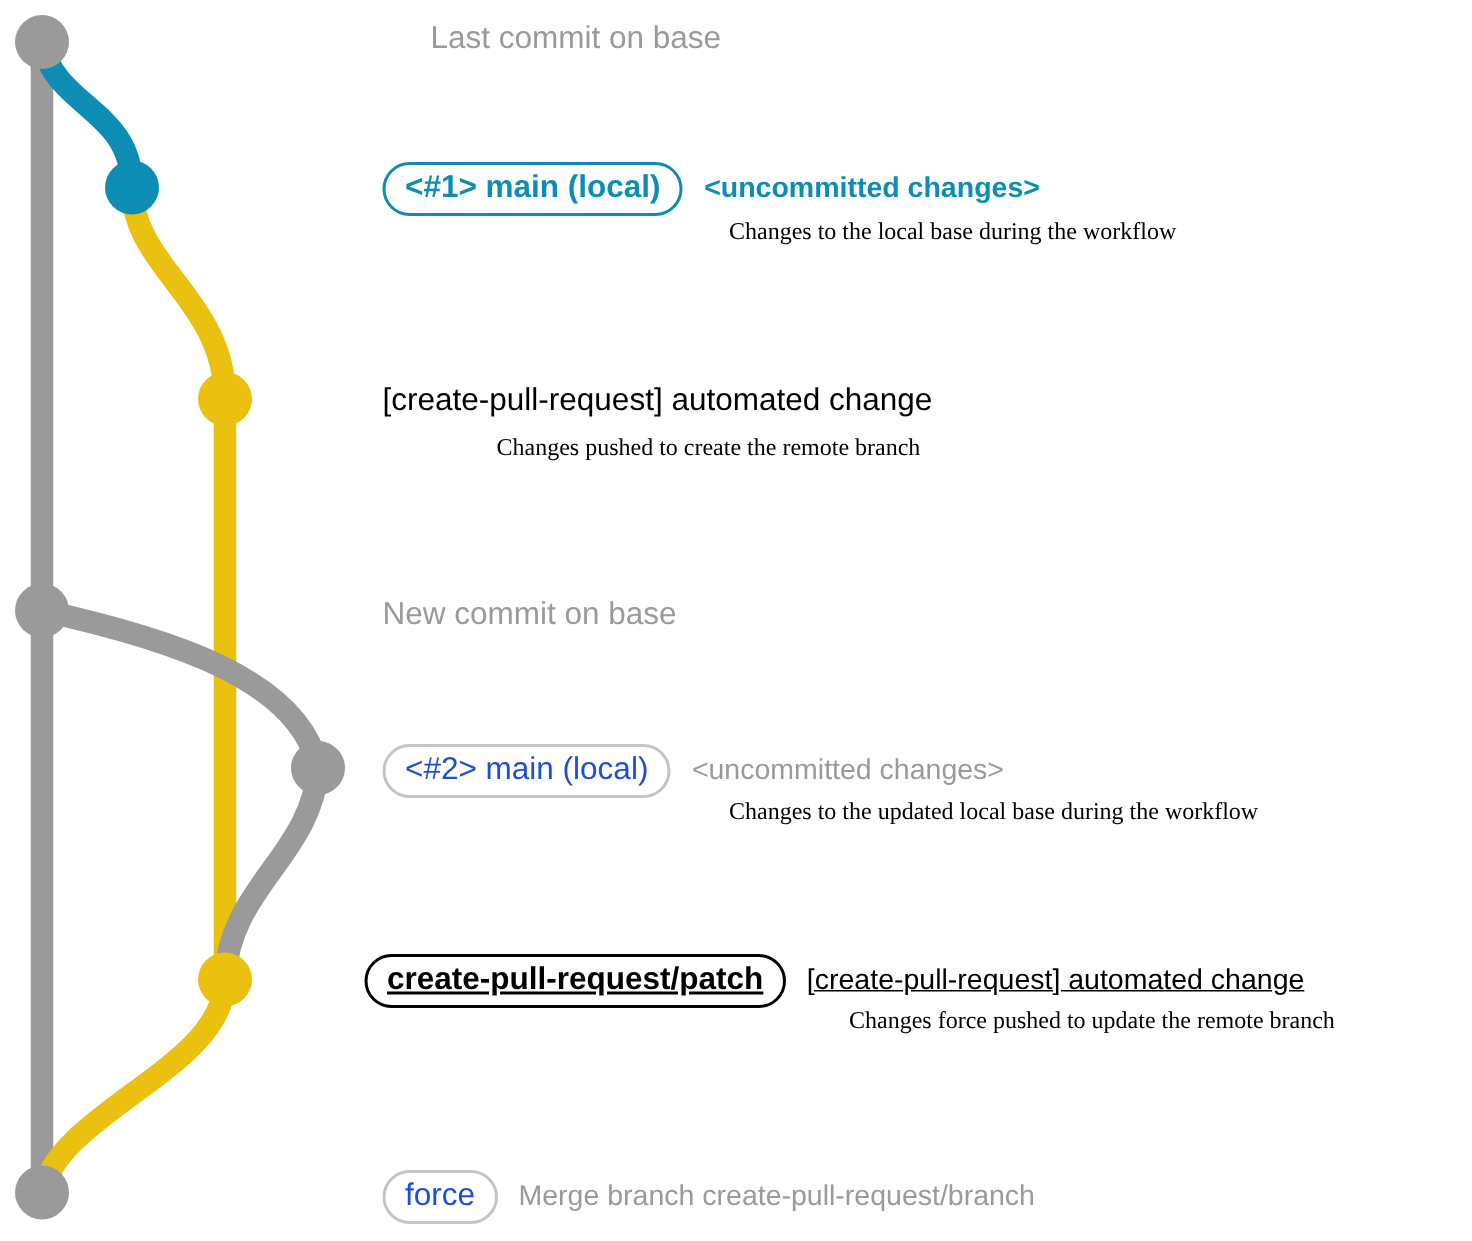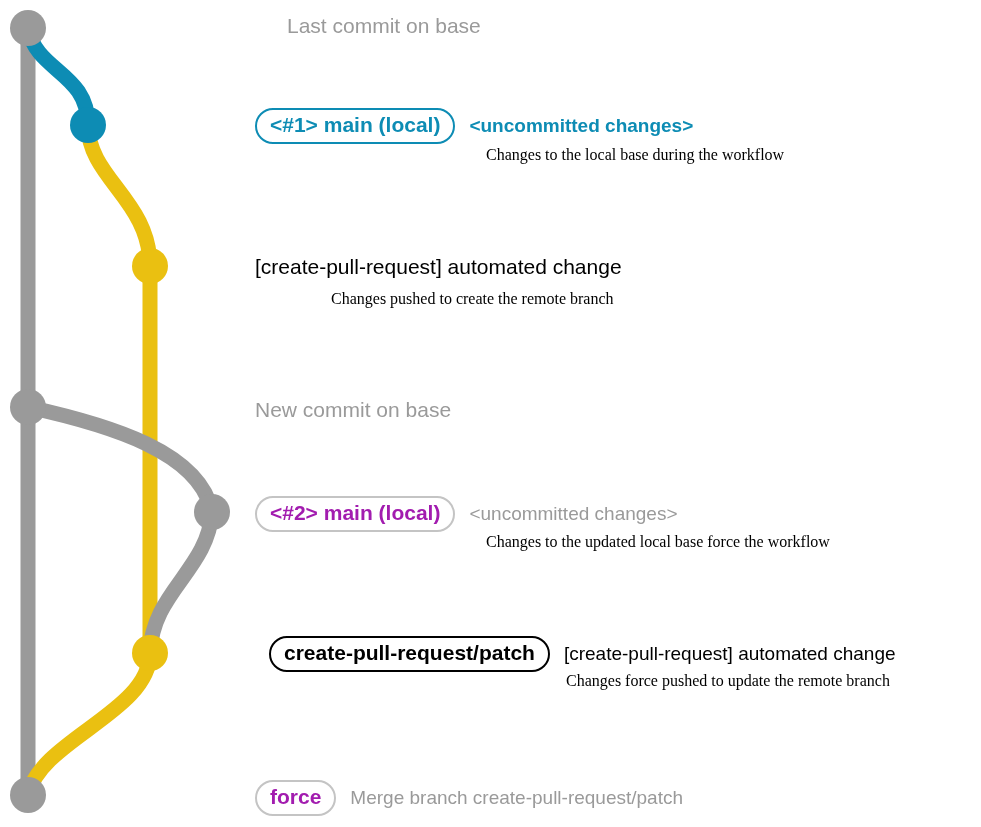--- a/index.html
+++ b/index.html
@@ -65,21 +65,21 @@
     font-family: "Liberation Serif", serif;
     font-size: 16px;
     color: #000000;
     white-space: nowrap;
   }
 
   
   .c-blue   { color: #0d8cb4; }
   .c-yellow { color: #000000; }
   .c-gray   { color: #9a9a9a; }
-  .pill.pill-light  { border-color: #c4c4c4; color: #a21caf; font-weight: 700; }
+  .pill.pill-light  { border-color: #c4c4c4; color: #1d4ed8; font-weight: 400; }
 
   .plain-title {
     position: absolute;
     font-size: 21px;
     white-space: nowrap;
     line-height: 1.15;
   }
 </style>
 </head>
 <body>
@@ -123,28 +123,28 @@
 <div class="desc" style="left:283px; top:290px;margin-left:48px;">Changes pushed to create the remote branch</div>
 
 <div class="plain-title c-gray" style="left:255px; top:398px;text-align:center;">New commit on base</div>
 
 <div class="row" style="left:255px; top:496px;">
   <div class="headline">
     <span class="pill pill-light">&lt;#2&gt; main (local)</span>
     <span class="subject c-gray">&lt;uncommitted changes&gt;</span>
   </div>
 </div>
-<div class="desc" style="left:486px; top:533px;">Changes to the updated local base force the workflow</div>
+<div class="desc" style="left:486px; top:533px;">Changes to the updated local base during the workflow</div>
 
-<div class="row" style="left:269px; top:636px;">
+<div class="row" style="left:243px; top:636px;text-decoration:underline;">
   <div class="headline">
     <span class="pill c-yellow">create-pull-request/patch</span>
     <span class="subject c-yellow">[create-pull-request] automated change</span>
   </div>
 </div>
 <div class="desc" style="left:566px; top:672px;">Changes force pushed to update the remote branch</div>
 
 <div class="row" style="left:255px; top:780px;">
   <div class="headline">
     <span class="pill pill-light">force</span>
-    <span class="subject c-gray">Merge branch create-pull-request/patch</span>
+    <span class="subject c-gray">Merge branch create-pull-request/branch</span>
   </div>
 </div>
 
 </body></html>

